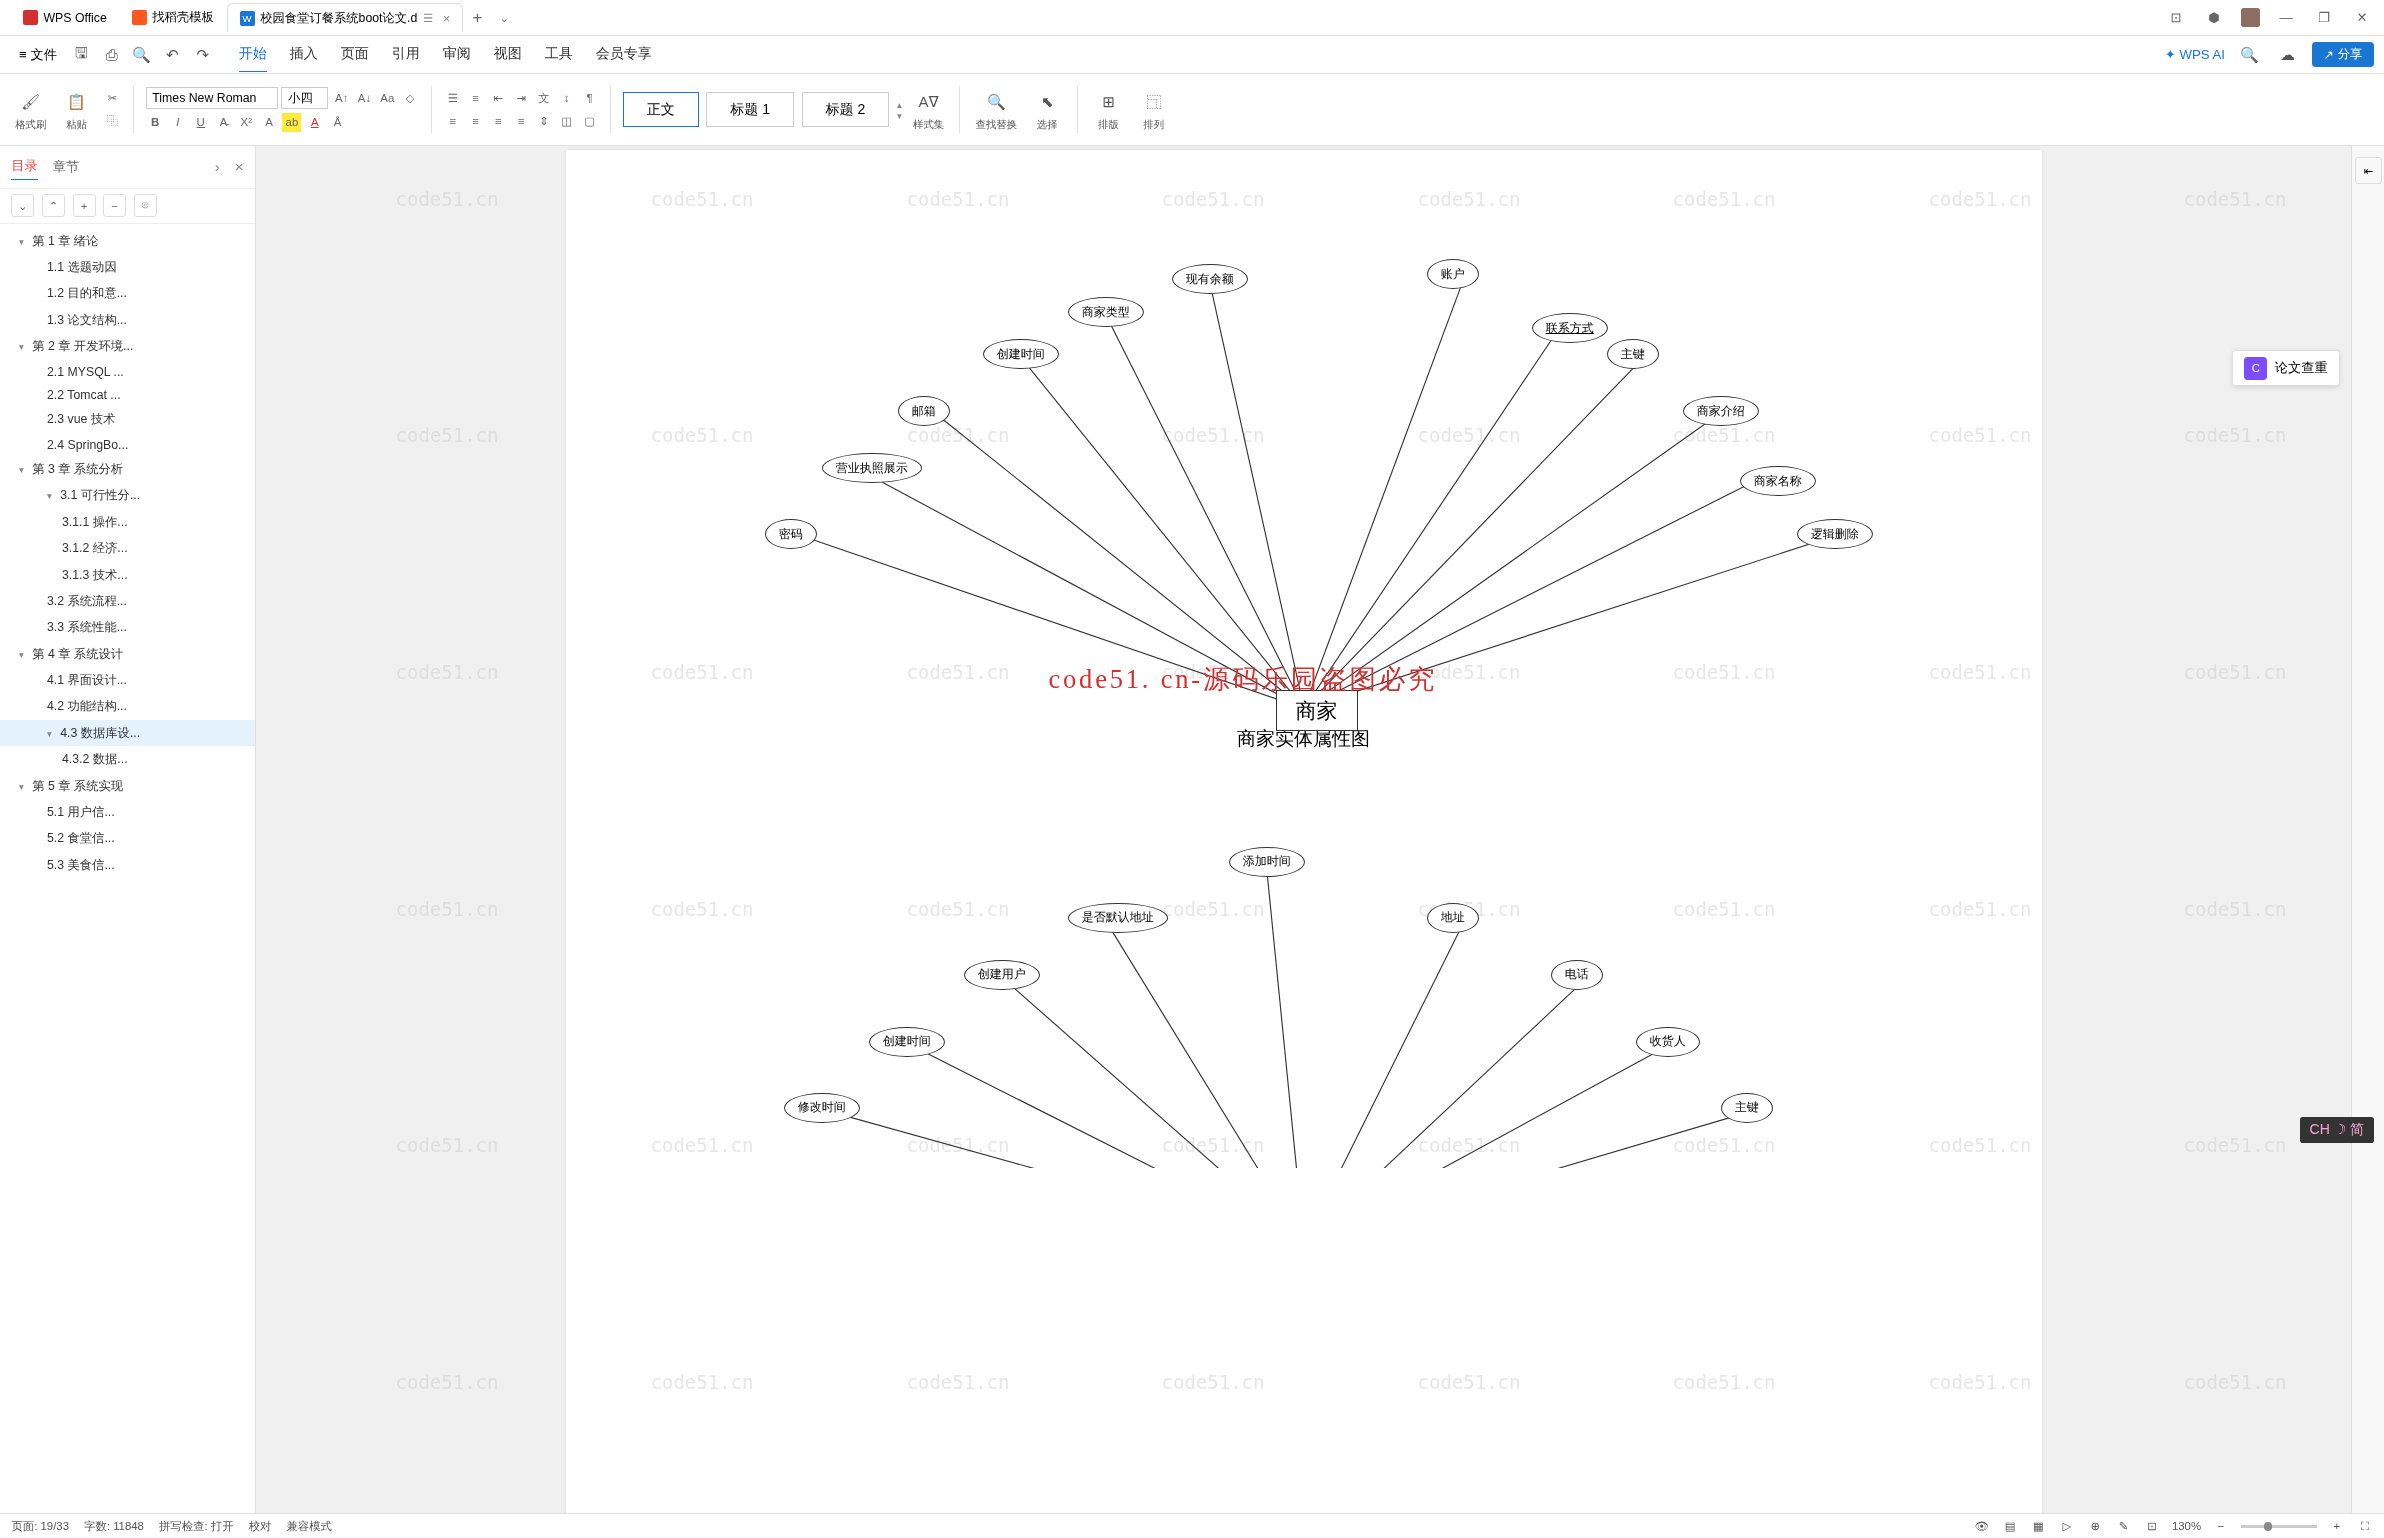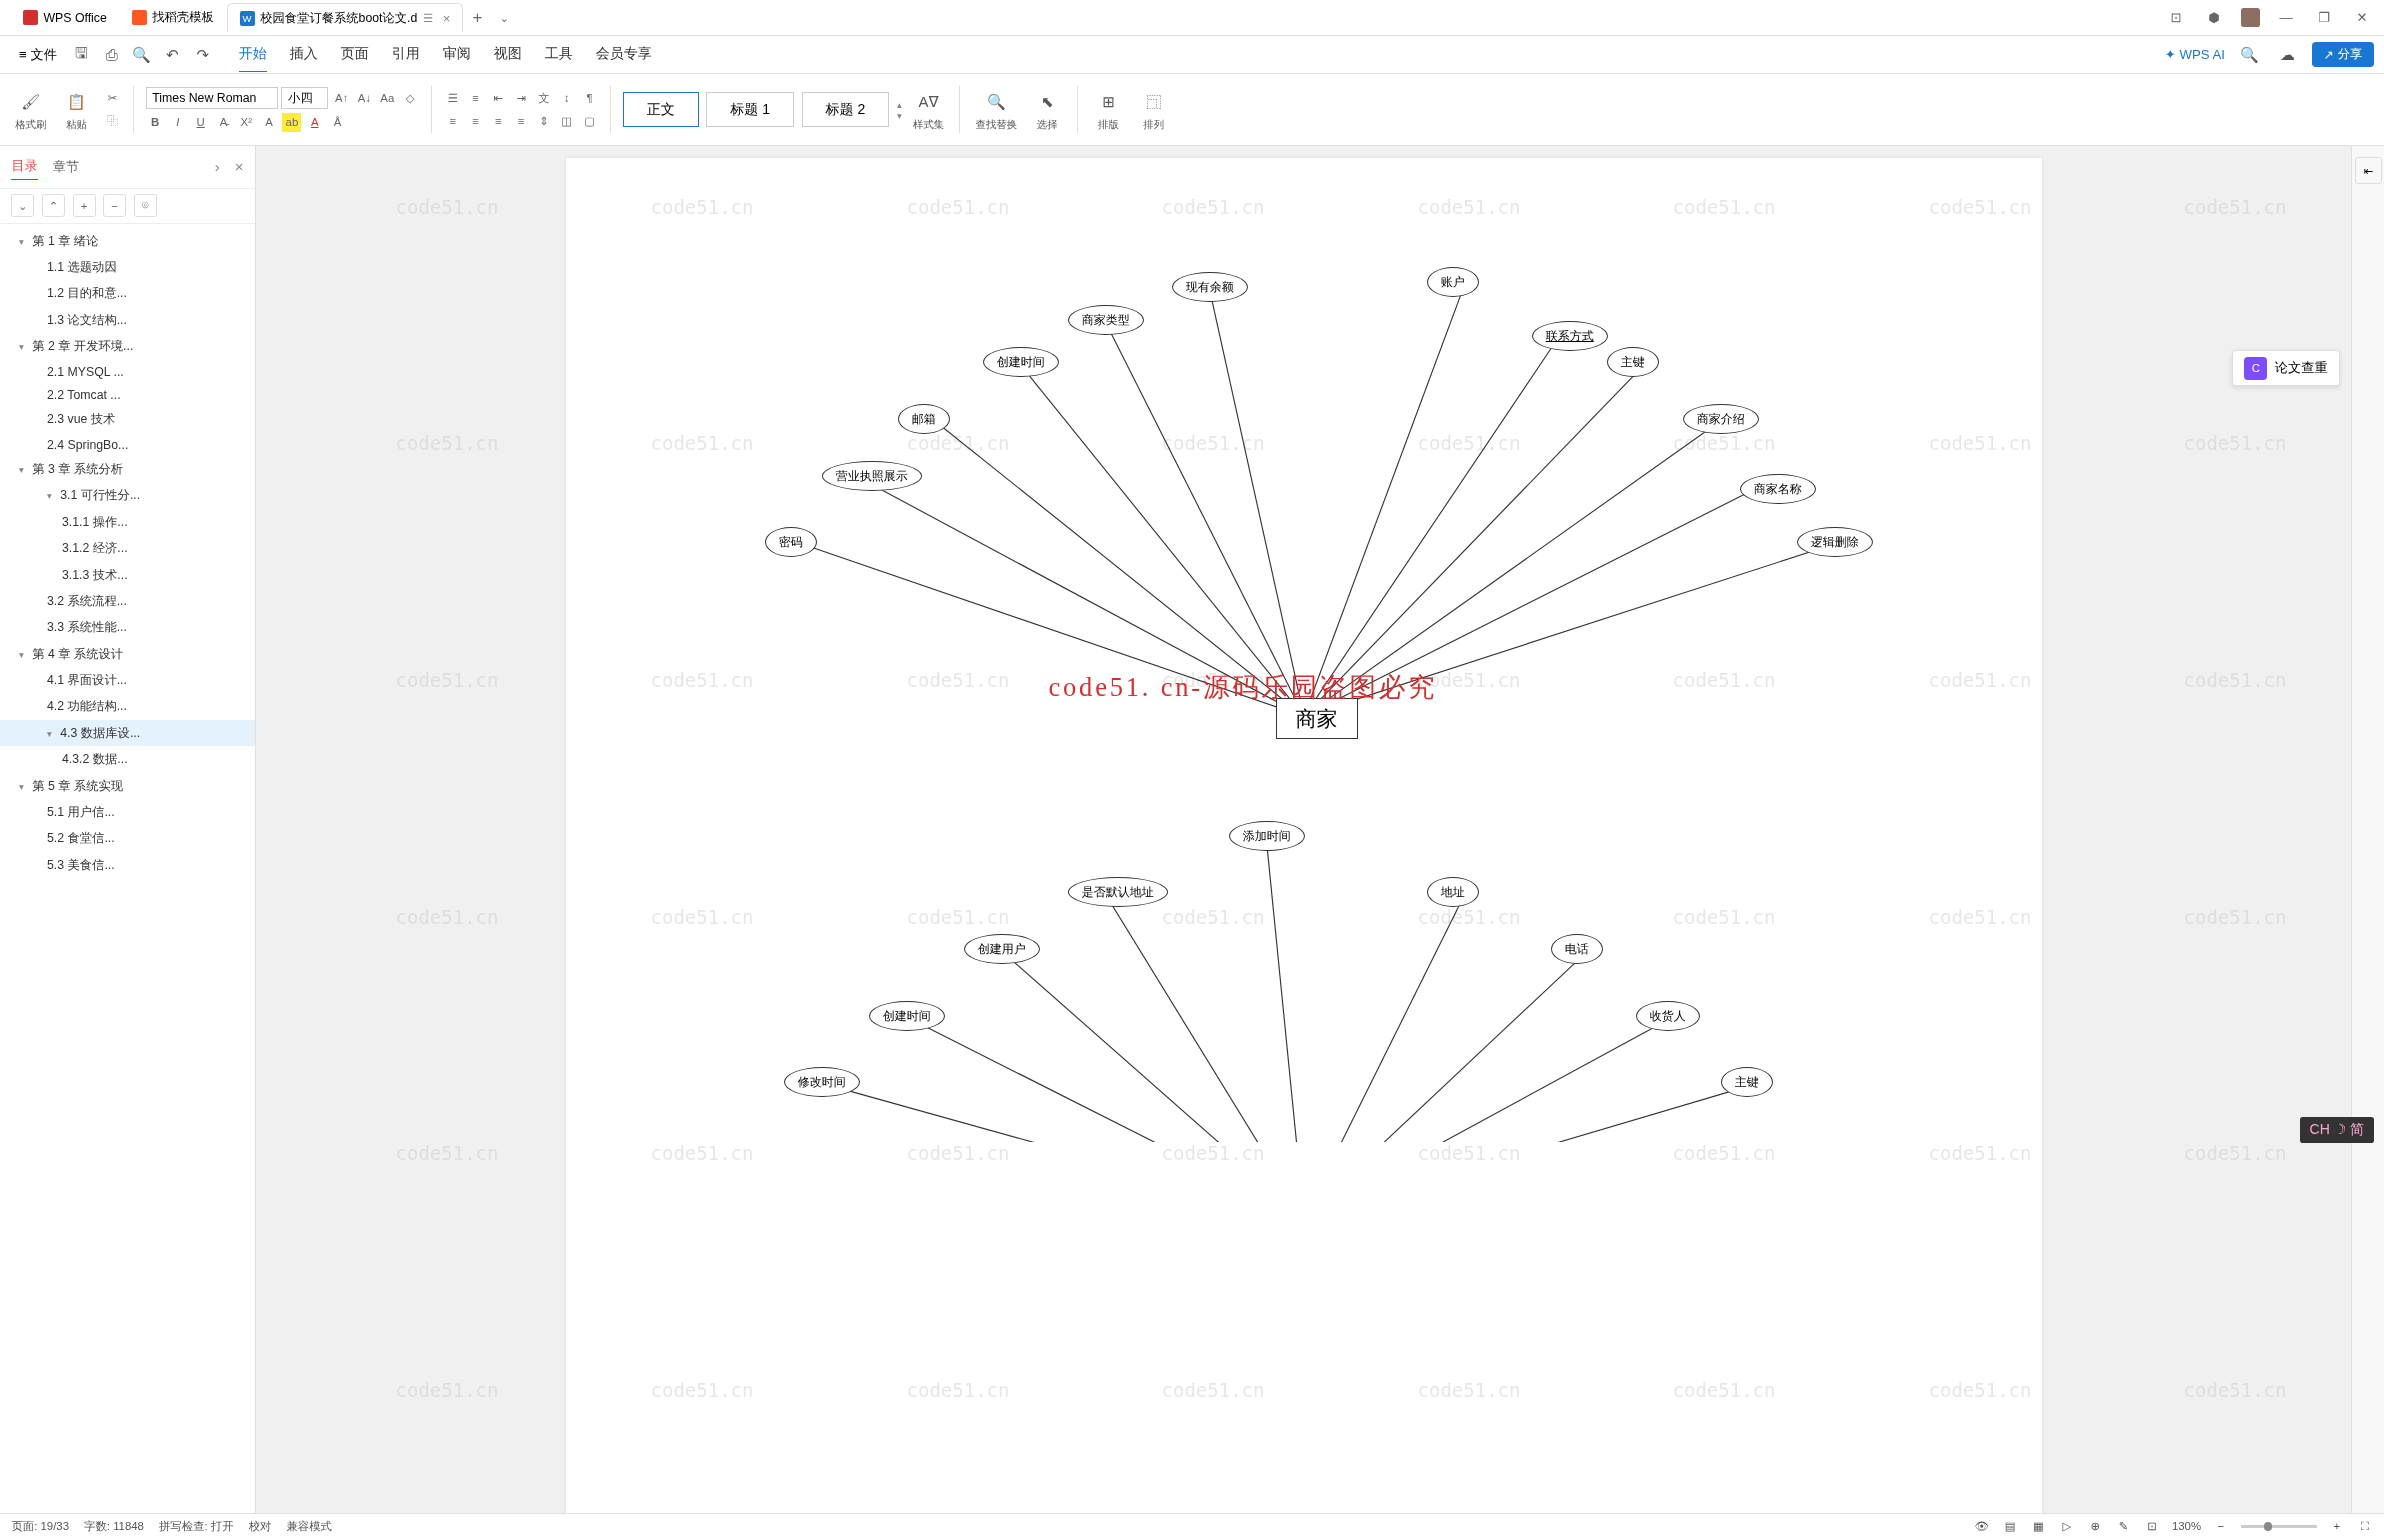--- a/index.html
+++ b/index.html
@@ -58,21 +58,21 @@
 .outline { flex: 1; overflow-y: auto; padding: 3.8px 0; font-size: 12.3px; }
 .outline-item { padding: 4.7px 7.6px; cursor: pointer; display: flex; align-items: center; color: #333; }
 .outline-item.active { background: #e3f2fd; }
 .outline-toggle { width: 13.2px; color: #888; font-size: 9.5px; }
 .lvl1 { padding-left: 19px; }
 .lvl2 { padding-left: 47px; align-items: center; }
 .lvl3 { padding-left: 62px; }
 
 
 .doc-area { flex: 1; background: #f0f0f0; overflow: auto; position: relative; }
-.page { width: 1476px; min-height: 100%; background: #fff; margin: 12px auto; position: relative; box-shadow: 0 0 3.8px rgba(0,0,0,0.1); padding: 19px 76px; }
+.page { width: 1476px; min-height: 100%; background: #fff; margin: 4px auto; position: relative; box-shadow: 0 0 3.8px rgba(0,0,0,0.1); padding: 19px 76px; }
 
 
 .er-diagram { position: relative; height: 530px; margin-top: 19px; }
 .er-center { position: absolute; border: 1.9px solid #333; padding: 5.7px 19px; font-size: 21px; background: #fff; }
 .er-attr { position: absolute; border: 1.4px solid #333; border-radius: 50%; padding: 5.7px 13.2px; font-size: 12px; background: #fff; white-space: nowrap; }
 .watermarks { position: absolute; inset: 0; pointer-events: none; }
 .wm { position: absolute; color: #c9c9c9; font-size: 19px; font-family: monospace; opacity: 0.45; }
 .wm-red { position: absolute; color: #d32f2f; font-size: 26.5px; font-family: "SimSun", serif; letter-spacing: 2.8px; }
 .caption { text-align: center; font-size: 19px; font-family: "SimSun", serif; margin: 7.6px 0 19px; }
 .body-text { font-size: 20px; font-family: "SimSun", serif; text-indent: 2em; margin: 11.4px 0; }
@@ -436,20 +436,21 @@
           <div class="er-attr" style="left: 530px; top: 76px;">现有余额</div>
           <div class="er-attr" style="left: 785px; top: 71px;">账户</div>
           <div class="er-attr" style="left: 890px; top: 125px; text-decoration: underline;">联系方式</div>
           <div class="er-attr" style="left: 965px; top: 151px;">主键</div>
           <div class="er-attr" style="left: 1041px; top: 208px;">商家介绍</div>
           <div class="er-attr" style="left: 1098px; top: 278px;">商家名称</div>
           <div class="er-attr" style="left: 1155px; top: 331px;">逻辑删除</div>
         </div>
       <div class="wm-red" style="top:511px;left:483px">code51. cn-源码乐园盗图必究</div>
 
+      <div class="caption">商家实体属性图</div>
 
       <div class="er-diagram" id="er2" style="height:397px">
         <svg width="100%" height="100%" style="position:absolute;inset:0" id="er2-lines" viewBox="0 0 1400 420">
             <line x1="700" y1="500" x2="190" y2="358"></line>
             <line x1="700" y1="500" x2="280" y2="288"></line>
             <line x1="700" y1="500" x2="380" y2="218"></line>
             <line x1="700" y1="500" x2="490" y2="158"></line>
             <line x1="700" y1="500" x2="660" y2="98"></line>
             <line x1="700" y1="500" x2="870" y2="158"></line>
             <line x1="700" y1="500" x2="1000" y2="218"></line>

